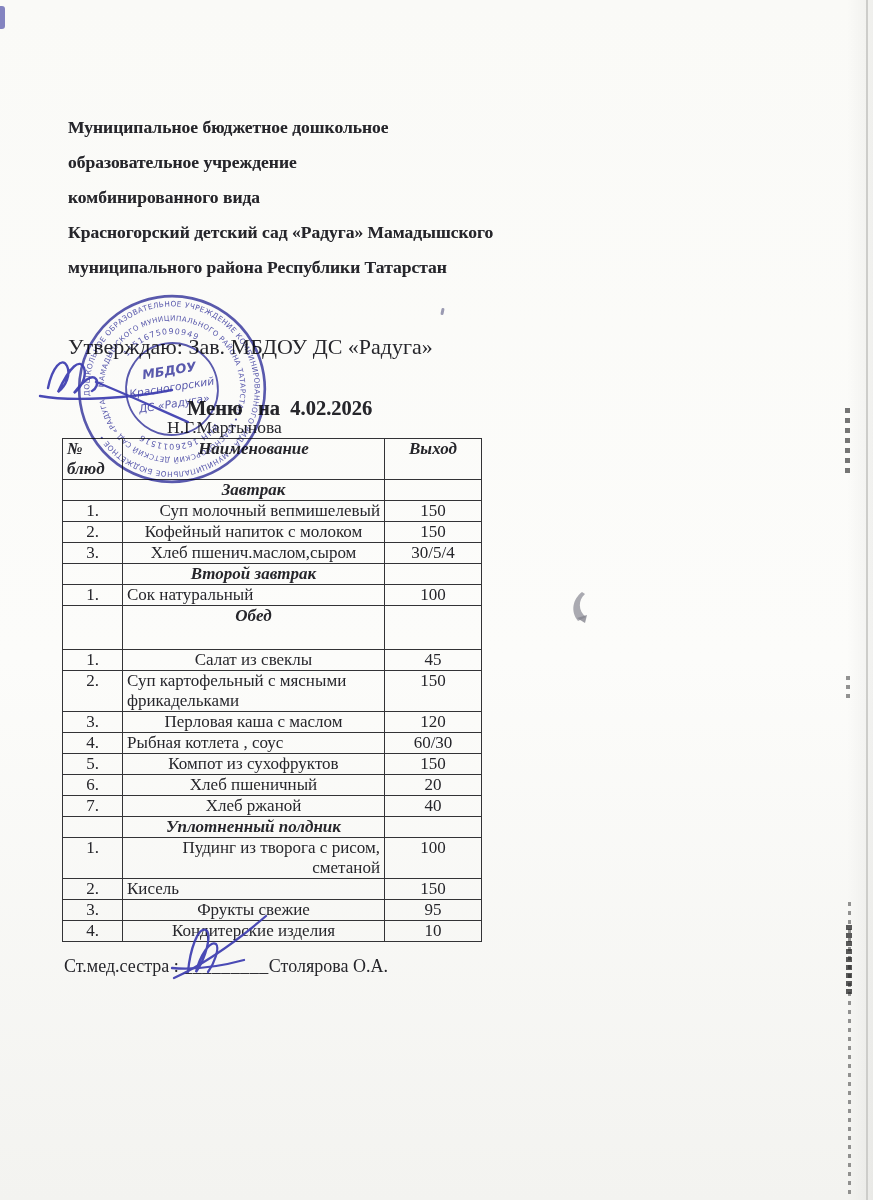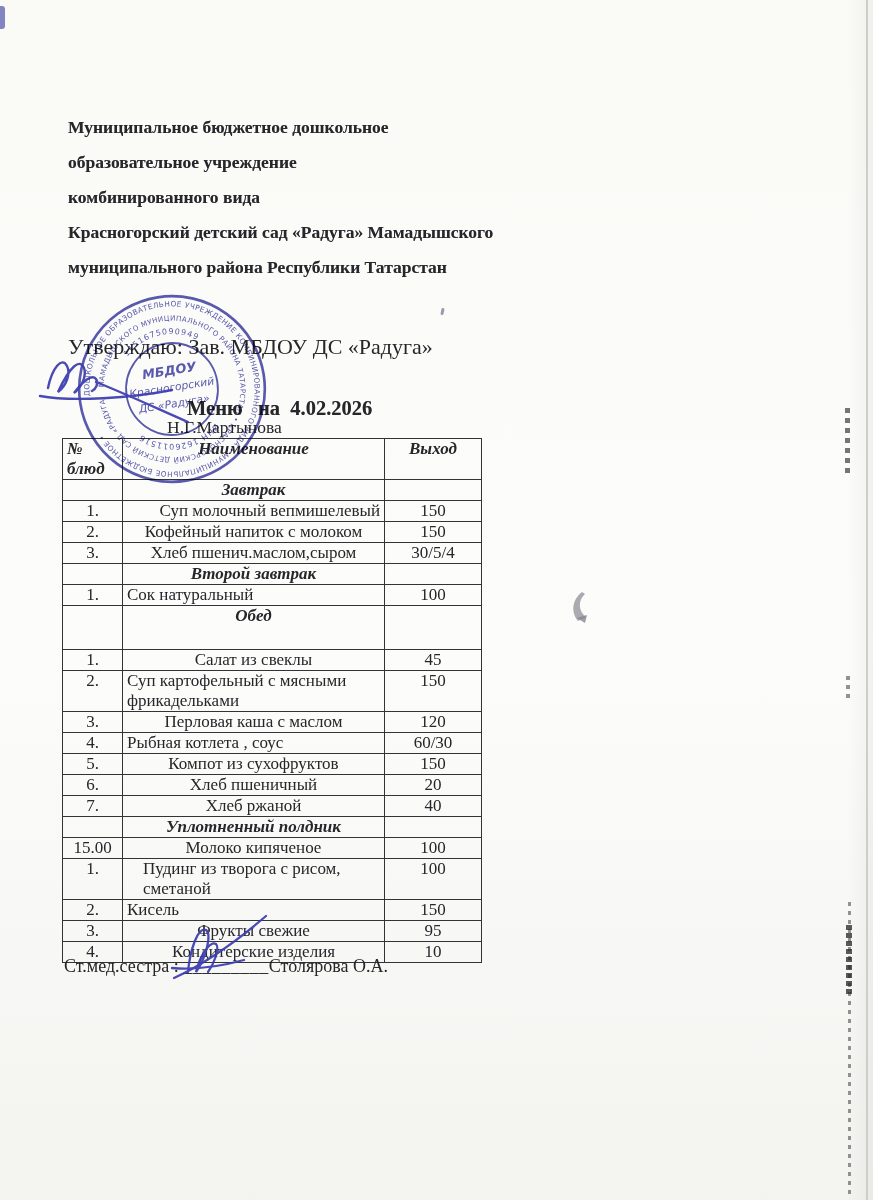--- a/index.html
+++ b/index.html
@@ -159,27 +159,22 @@
           <td class="c1">7.</td>
           <td class="c2" style="text-align: center;">Хлеб ржаной</td>
           <td class="c3">40</td>
         </tr>
         <tr>
           <td class="c1"></td>
           <td class="c2 section-cell">Уплотненный полдник</td>
           <td class="c3"></td>
         </tr>
         <tr>
-          <td class="c1">15.00</td>
-          <td class="c2" style="text-align: center;">Молоко кипяченое</td>
-          <td class="c3">100</td>
-        </tr>
-        <tr>
-          <td class="c1">1.</td>
-          <td class="c2" style="text-align: left; padding-left: 20px;">Пудинг из творога с рисом, сметаной</td>
+          <td class="c1">1.</td>
+          <td class="c2" style="text-align: right; padding-left: 20px;">Пудинг из творога с рисом, сметаной</td>
           <td class="c3">100</td>
         </tr>
         <tr>
           <td class="c1">2.</td>
           <td class="c2" style="text-align: left;">Кисель</td>
           <td class="c3">150</td>
         </tr>
         <tr>
           <td class="c1">3.</td>
           <td class="c2" style="text-align: center;">Фрукты свежие</td>

